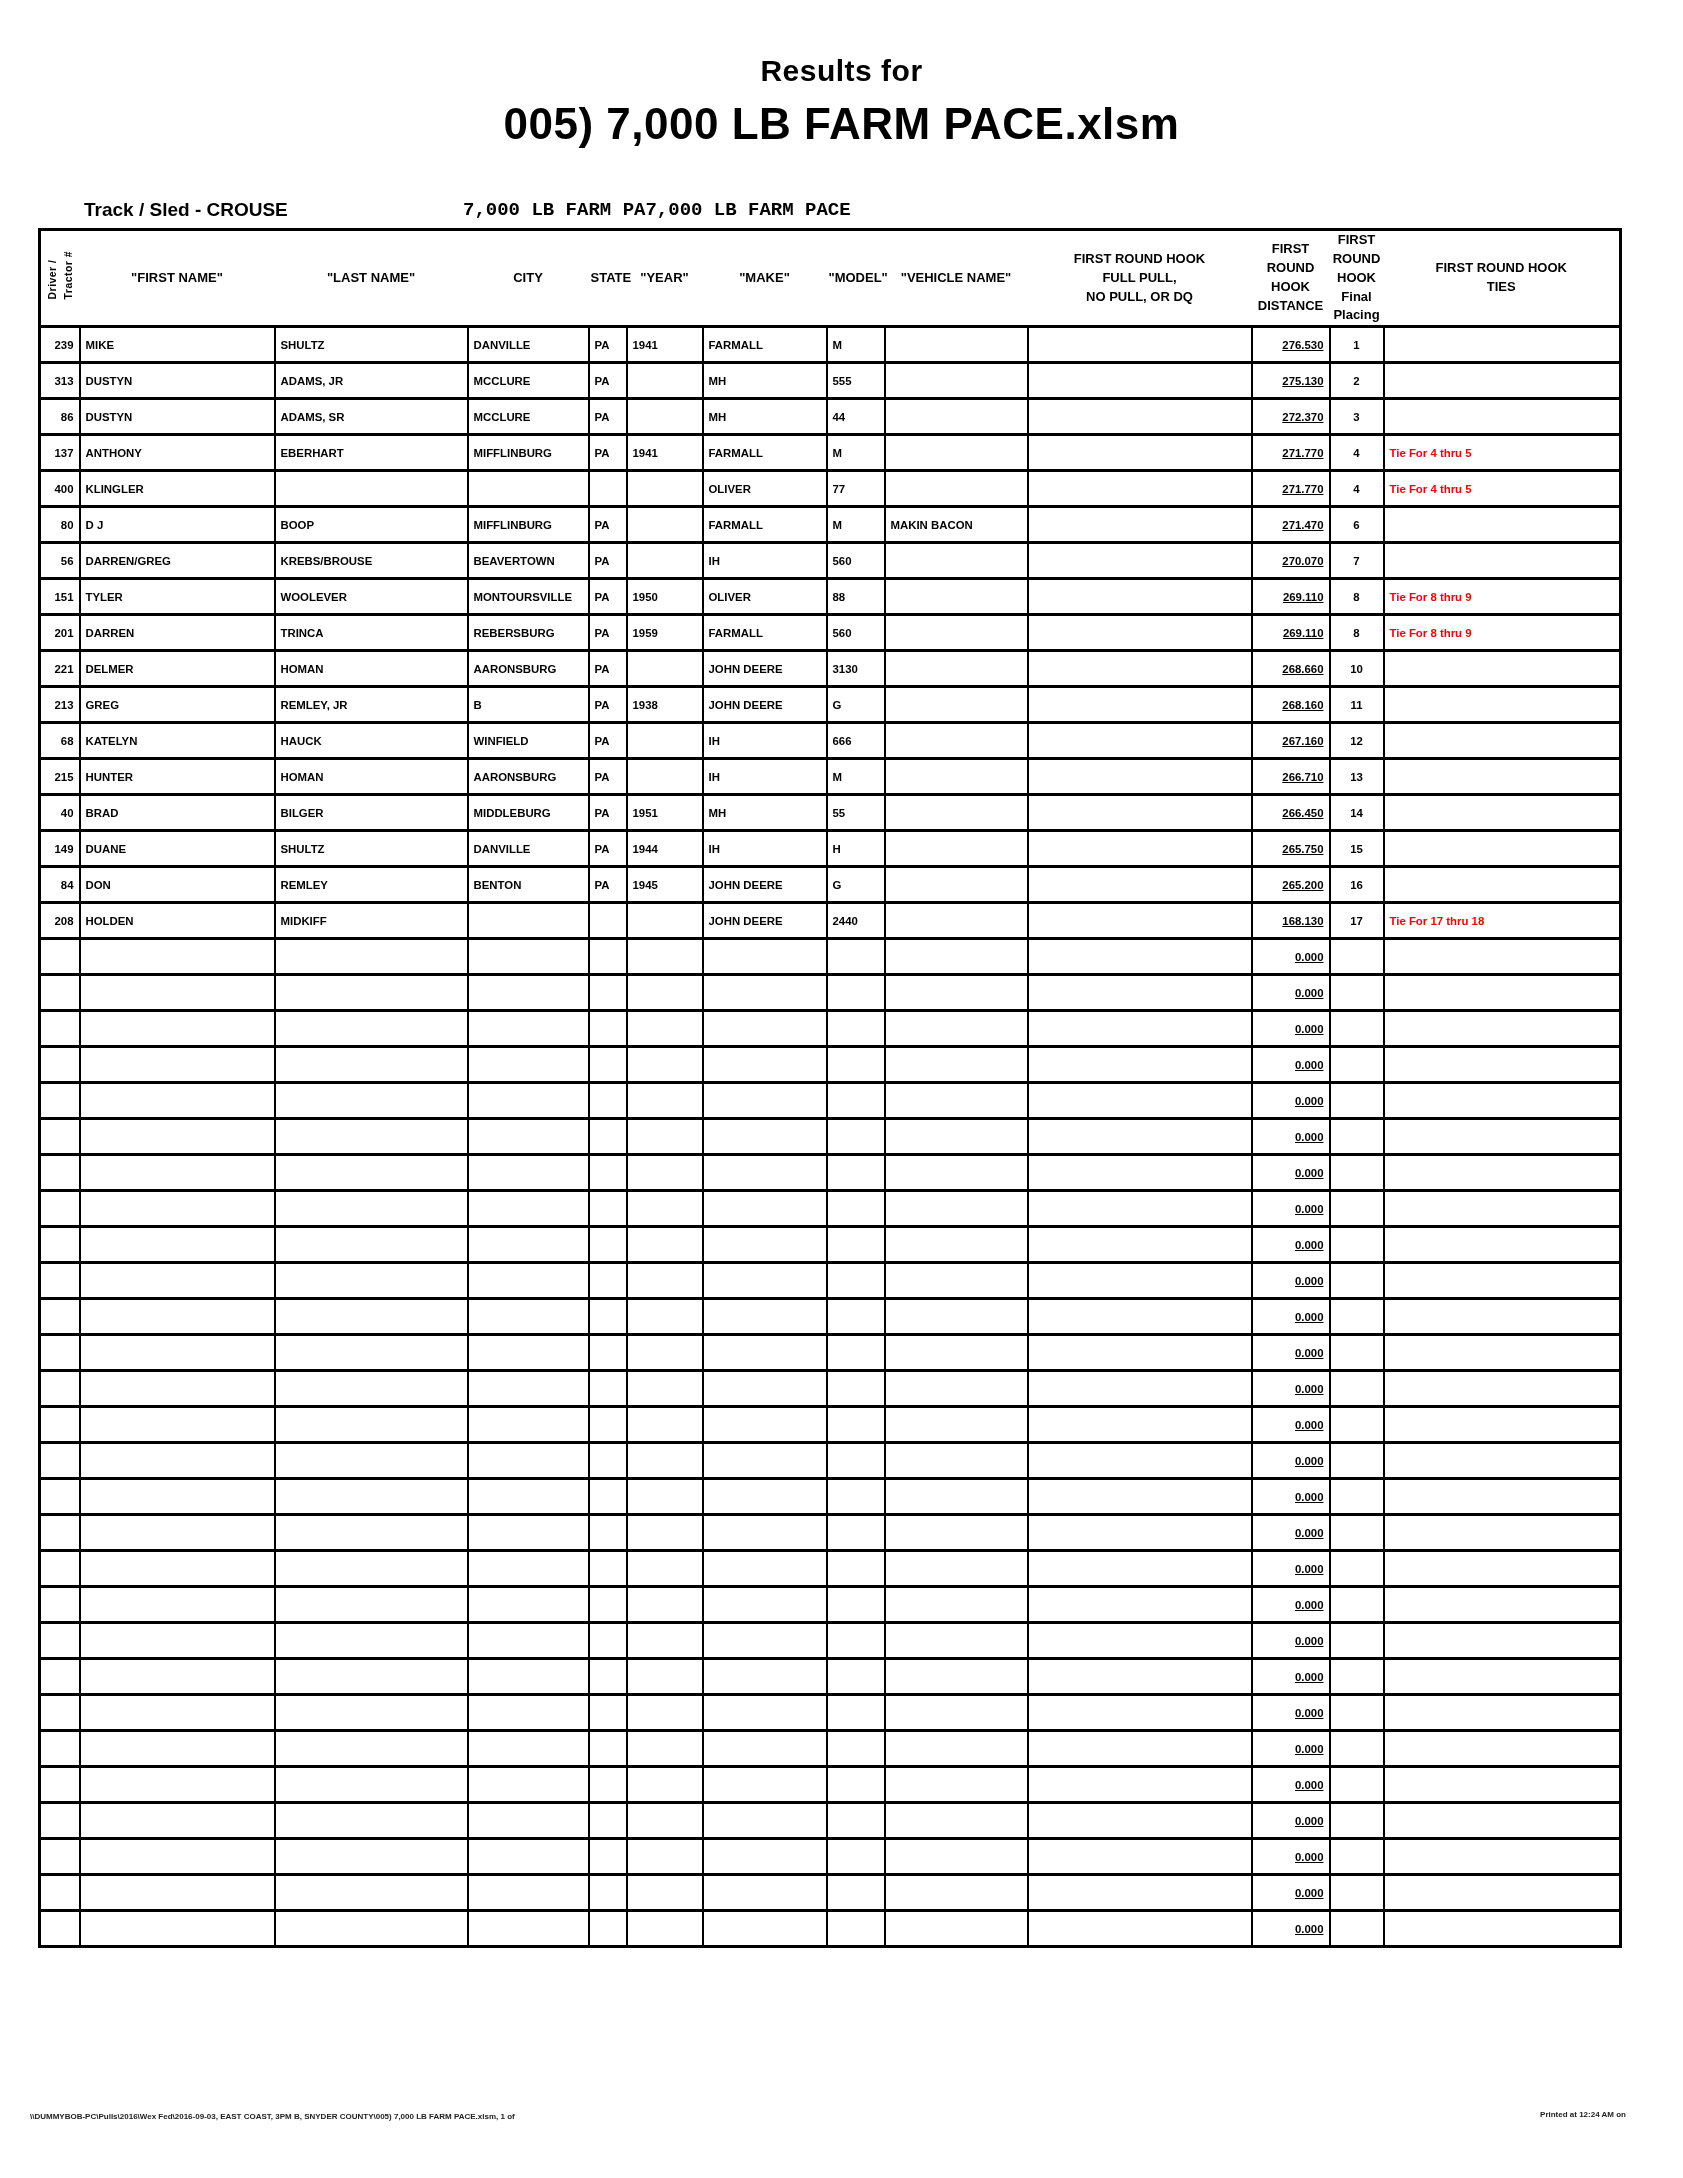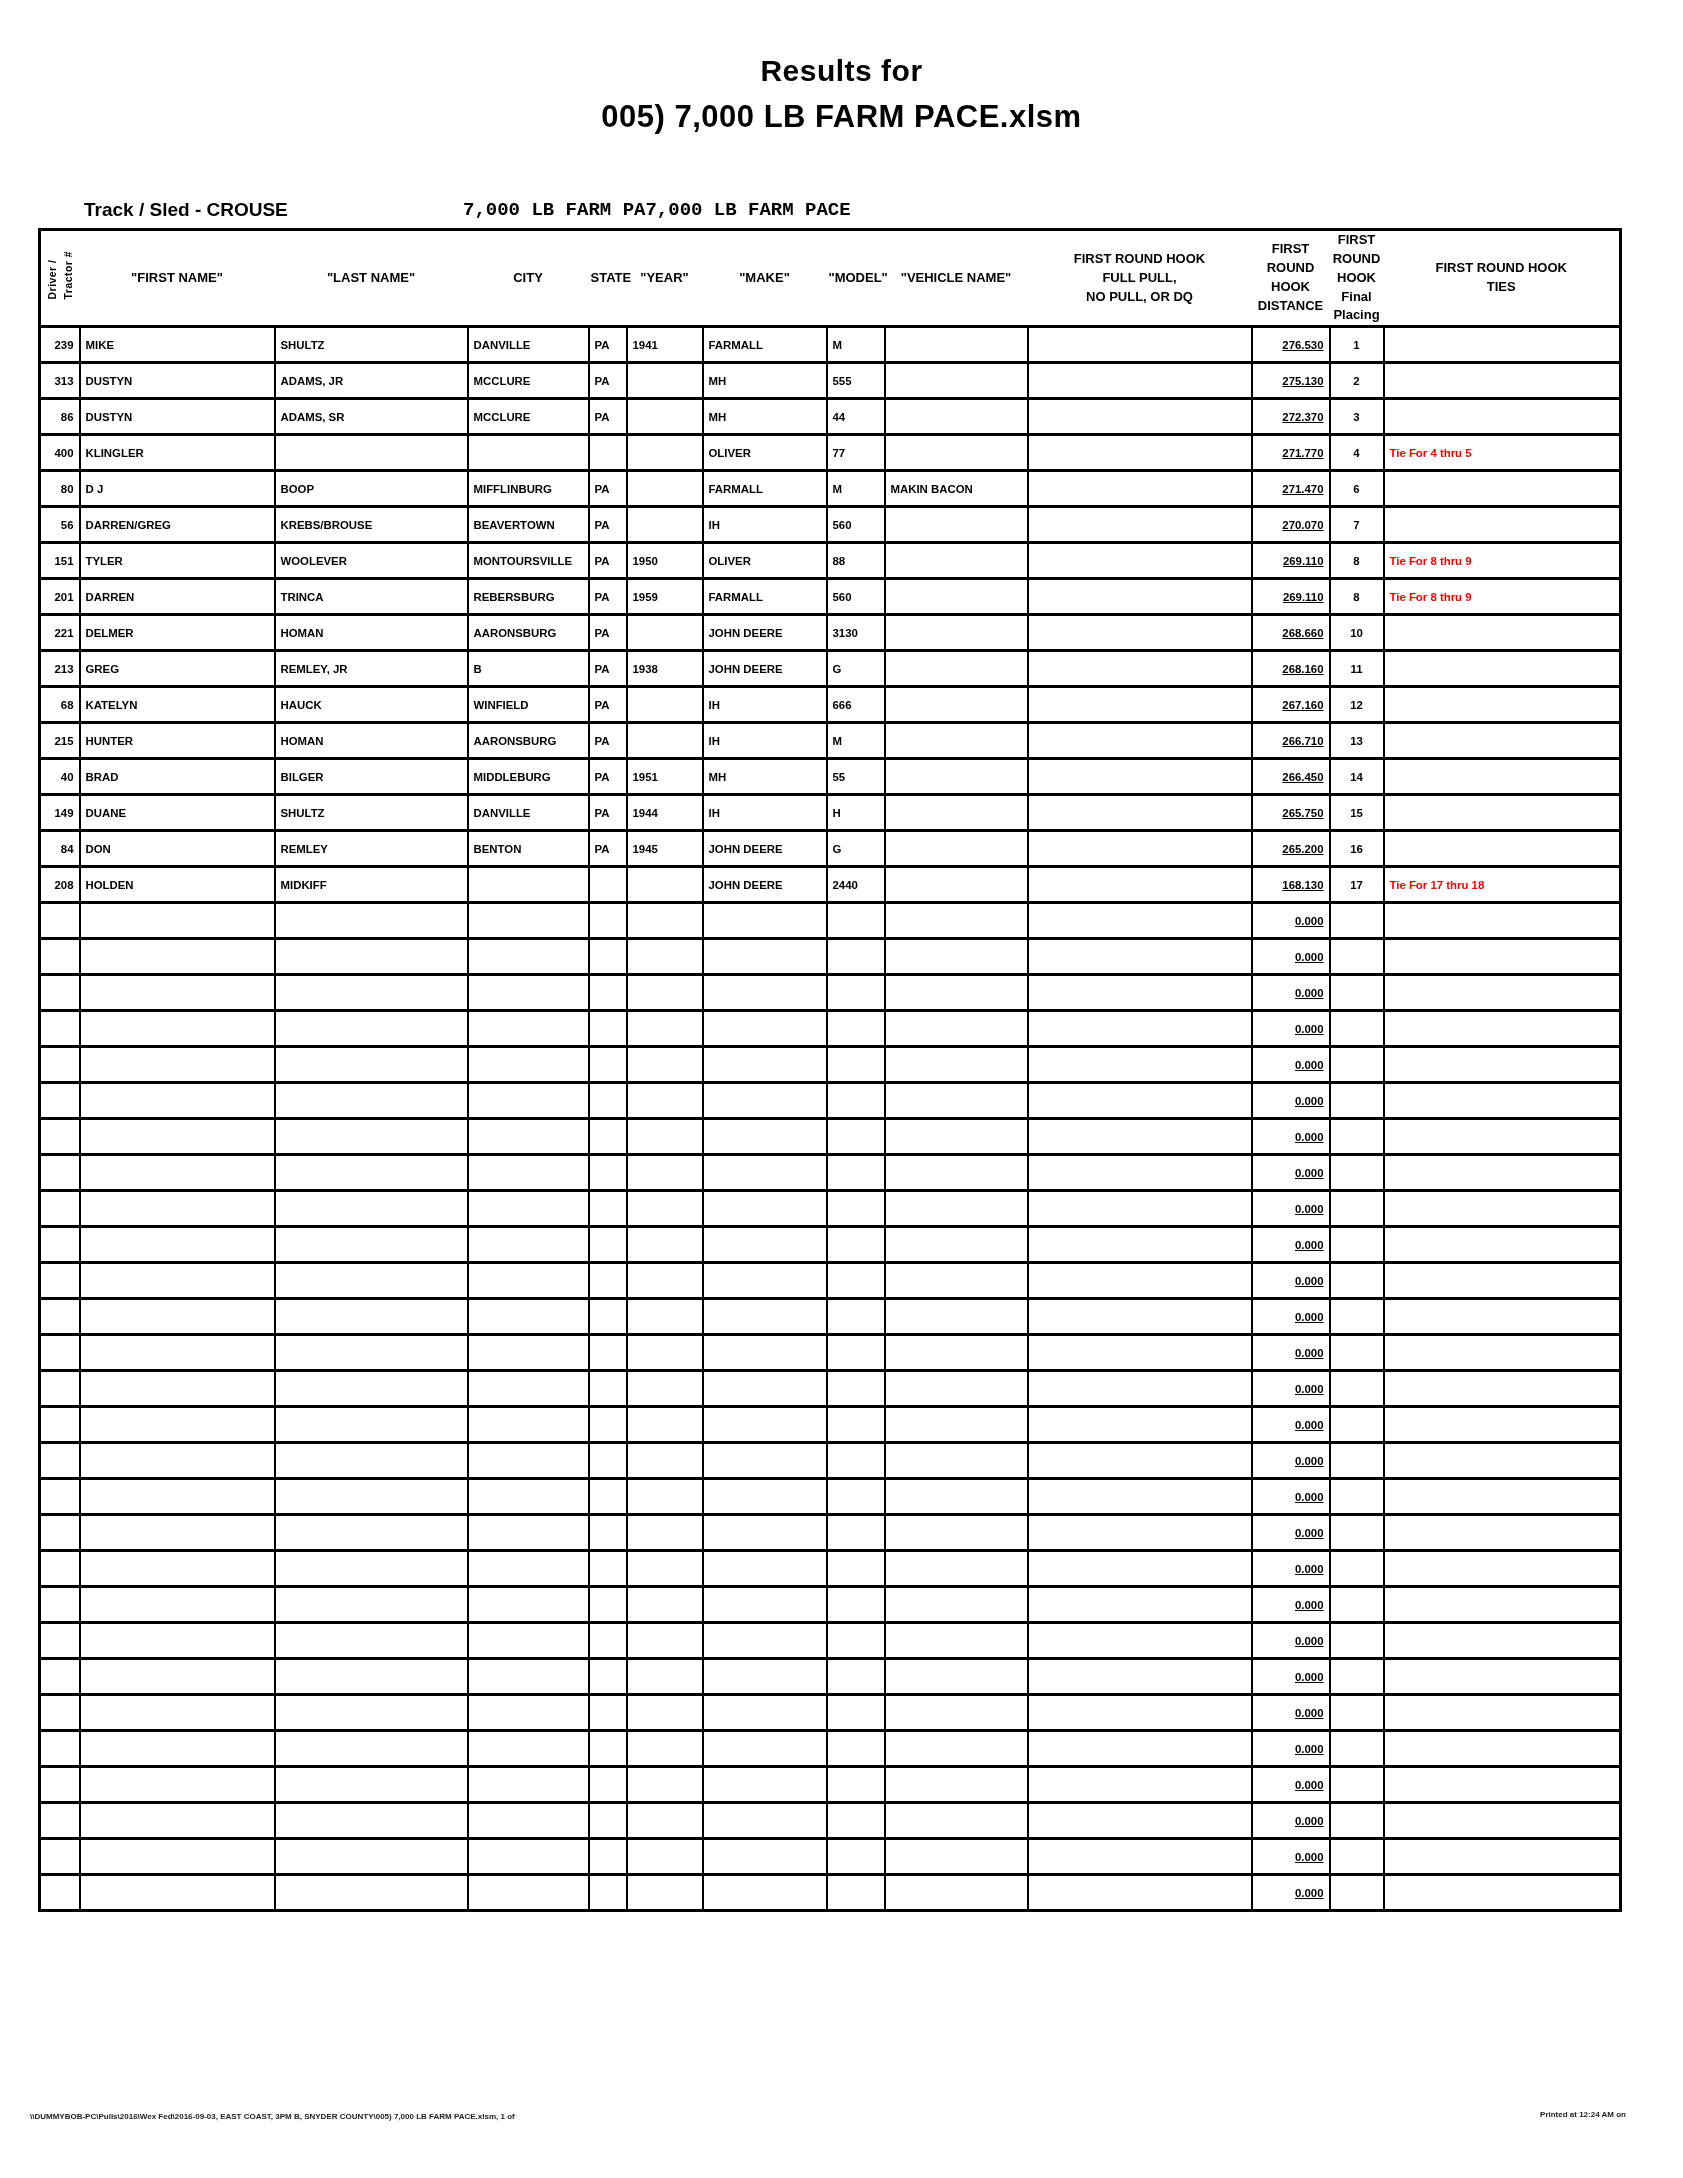--- a/index.html
+++ b/index.html
@@ -10,21 +10,21 @@
     font-family:"Liberation Sans", sans-serif;
     color:#000;
     overflow:hidden;
   }
   .title1{
     position:absolute;top:54px;left:0;width:1683px;
     text-align:center;font-size:30px;font-weight:bold;letter-spacing:0.5px;
   }
   .title2{
     position:absolute;top:99px;left:0;width:1683px;
-    text-align:center;font-size:31px;font-weight:bold;letter-spacing:0.5px;
+    text-align:center;font-size:44px;font-weight:bold;letter-spacing:0.5px;
   }
   .tracksled{
     position:absolute;top:199px;left:84px;
     font-size:19px;font-weight:bold;white-space:nowrap;
   }
   .classheader{
     position:absolute;top:199px;left:463px;
     font-size:19px;font-weight:bold;white-space:nowrap;font-family:Liberation Mono, monospace;
   }
   table.grid{
@@ -168,20 +168,35 @@
           <td class="a-left"></td>
           <td class="a-left">MH</td>
           <td class="a-left">44</td>
           <td class="a-left"></td>
           <td class="a-left"></td>
           <td class="a-right dist">272.370</td>
           <td class="a-center">3</td>
           <td class="a-left tie"></td>
         </tr>
         <tr>
+          <td class="a-right">137</td>
+          <td class="a-left">ANTHONY</td>
+          <td class="a-left">EBERHART</td>
+          <td class="a-left">MIFFLINBURG</td>
+          <td class="a-left">PA</td>
+          <td class="a-left">1941</td>
+          <td class="a-left">FARMALL</td>
+          <td class="a-left">M</td>
+          <td class="a-left"></td>
+          <td class="a-left"></td>
+          <td class="a-right dist">271.770</td>
+          <td class="a-center">4</td>
+          <td class="a-left tie">Tie For 4 thru 5</td>
+        </tr>
+        <tr>
           <td class="a-right">400</td>
           <td class="a-left">KLINGLER</td>
           <td class="a-left"></td>
           <td class="a-left"></td>
           <td class="a-left"></td>
           <td class="a-left"></td>
           <td class="a-left">OLIVER</td>
           <td class="a-left">77</td>
           <td class="a-left"></td>
           <td class="a-left"></td>

